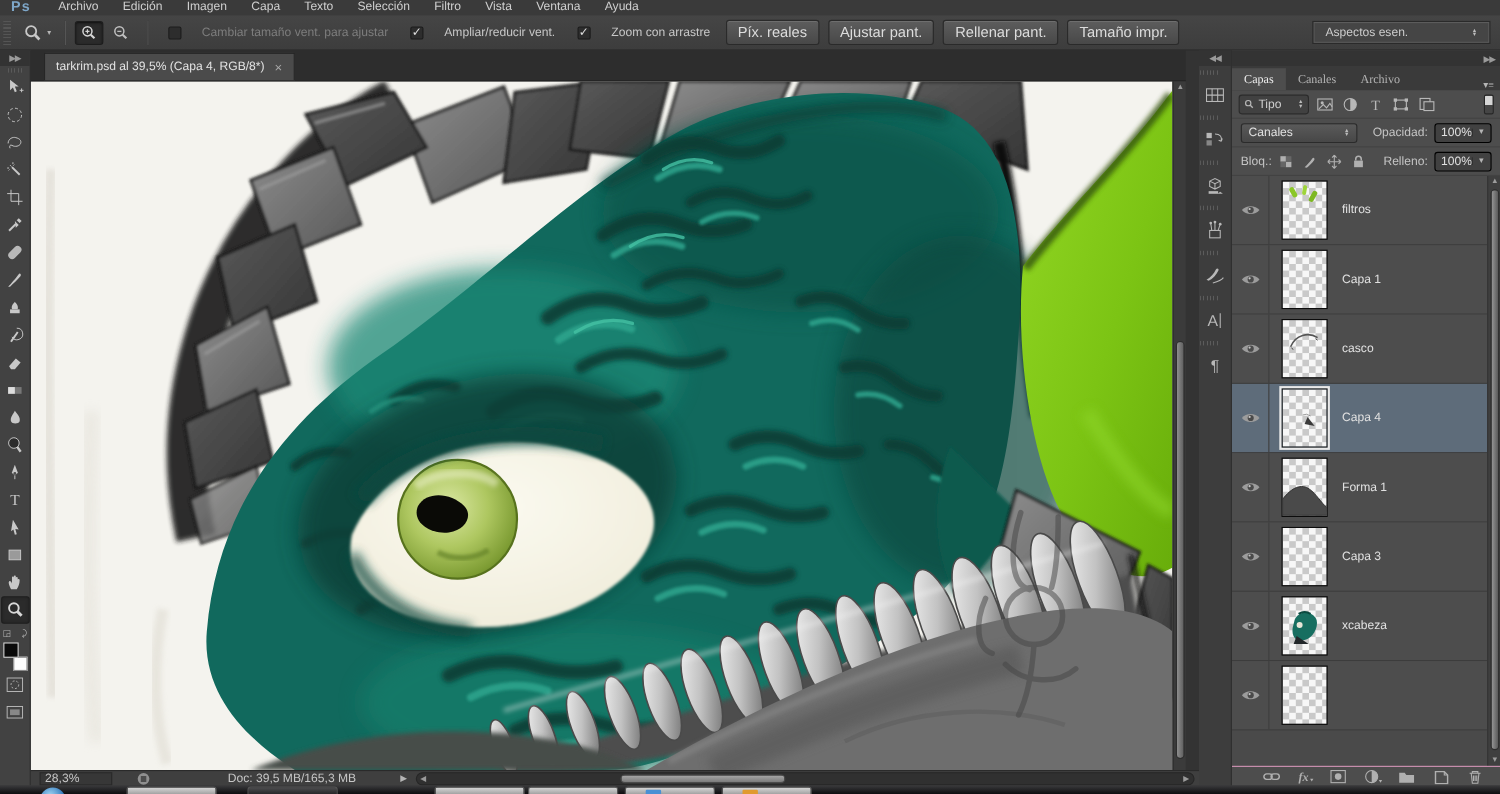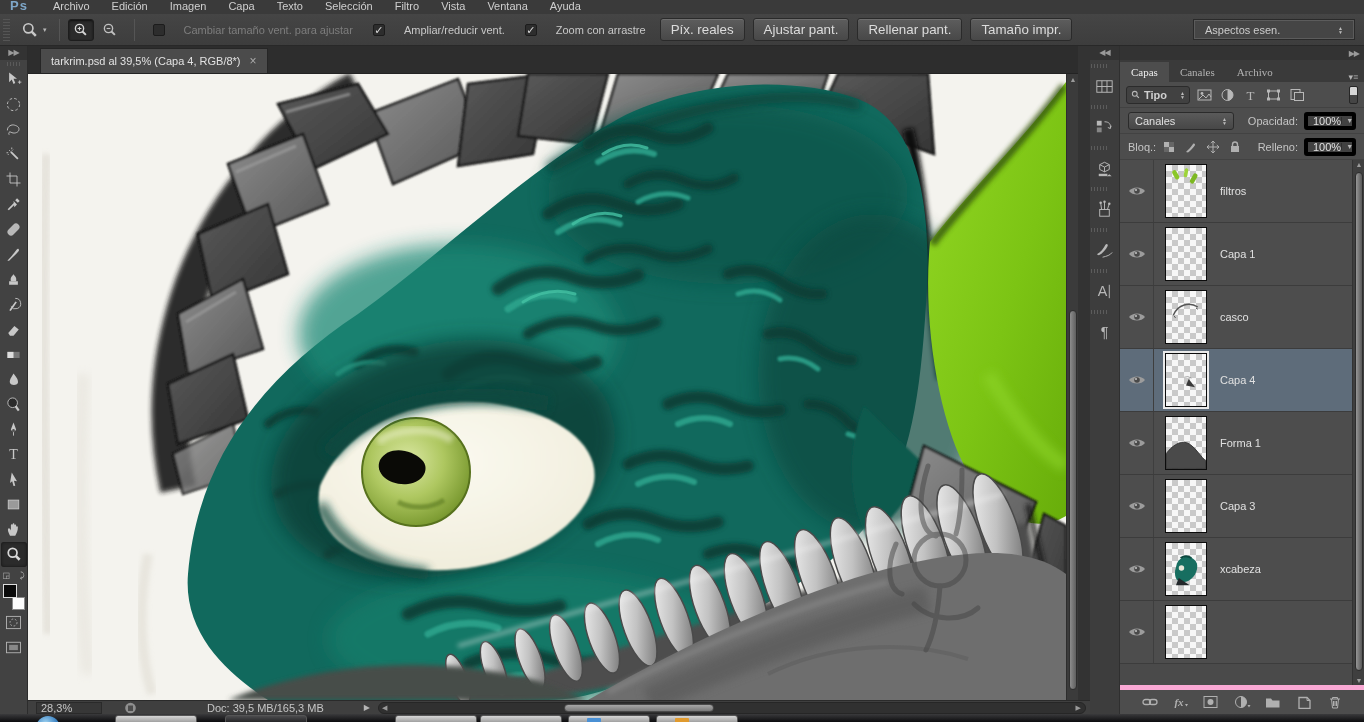--- a/index.html
+++ b/index.html
@@ -92,50 +92,50 @@
   .layers-panel { position:absolute; left:1120px; top:46px; width:244px; height:668px; background:#4d4d4d;
     display:flex; flex-direction:column; }
   .panel-head { height:14px; background:#333; display:flex; justify-content:flex-end; align-items:center;
     color:#9a9a9a; font-size:8px; padding-right:5px; letter-spacing:-1px; }
   .panel-tabs { height:22px; background:#3a3a3a; display:flex; align-items:flex-end;font-family:Liberation Serif, serif; }
   .panel-tab { padding:4px 11px 4px; color:#b2b2b2; }
   .panel-tab.active { background:#4d4d4d; color:#ededed; }
   .panel-menu { margin-left:auto; margin-right:6px; color:#b5b5b5; font-size:9px; }
   .filter-row { height:26px; display:flex; align-items:center; padding:0 6px; gap:7px; border-bottom:1px solid #424242;}
   .type-combo { width:64px; height:18px; background:#414141; border:1px solid #2b2b2b; border-radius:3px;
-    display:flex; align-items:center; gap:4px; padding:0 4px; color:#cfcfcf;font-weight:bold; }
+    display:flex; align-items:center; gap:4px; padding:0 4px; color:#cfcfcf; }
   .f-icon svg { width:16px; height:14px; display:block; }
   .filter-toggle { margin-left:auto; width:9px; height:18px; border:1px solid #262626; border-radius:2px;
     background:linear-gradient(#d6d6d6 0 50%, #454545 50% 100%); }
   .blend-row, .lock-row { height:26px; display:flex; align-items:center; padding:0 8px; gap:6px; border-bottom:1px solid #424242; }
   .blend-select { width:116px; height:18px; background:linear-gradient(#5a5a5a,#474747); border:1px solid #2b2b2b;
     border-radius:3px; display:flex; align-items:center; padding:0 6px; color:#e0e0e0; }
   .small-label { color:#c4c4c4; }
-  .value-box { width:52px; height:18px; background:#414141; border:4px solid #000000; border-radius:3px;
+  .value-box { width:52px; height:18px; background:#414141; border:1px solid #000000; border-radius:3px;
     display:flex; align-items:center; padding:0 5px; color:#e0e0e0; }
   .value-box .dd { margin-left:auto; font-size:7px; color:#b5b5b5; border-left:1px solid #2f2f2f; padding-left:4px; }
   .lock-icons { display:flex; gap:8px; align-items:center; }
   .lock-icons svg { width:14px; height:14px; display:block; }
 
   .layer-list { flex:1; overflow:hidden; position:relative; background:#4a4a4a; }
   .layer-rows { position:absolute; left:0; top:0; right:12px; }
   .layer-row { height:63px; display:flex; align-items:center; background:#4d4d4d; border-bottom:1px solid #3c3c3c; }
   .layer-row.selected { background:#5e6c7a;text-align:center; }
   .eye-cell { width:34px; align-self:stretch; border-right:1px solid #3e3e3e; display:flex; align-items:center; justify-content:center; }
   .thumb { width:42px; height:54px; margin-left:11px; border:1px solid #0c0c0c; position:relative;
     background:repeating-conic-gradient(#c9c9c9 0% 25%, #f7f7f7 0% 50%); background-size:12px 12px; }
   .layer-row.selected .thumb { outline:2px solid #e9e9e9; }
   .thumb svg { position:absolute; inset:0; width:100%; height:100%; }
   .layer-name { margin-left:13px; color:#e0e0e0; }
   .list-scroll { position:absolute; right:0; top:0; bottom:0; width:12px; background:#3f3f3f; border-left:1px solid #333; }
   .list-scroll .arr { position:absolute; left:0; width:12px; text-align:center; font-size:7px; color:#9c9c9c; }
   .list-thumb { position:absolute; left:2px; top:12px; bottom:14px; width:8px; border-radius:4px;
     background:linear-gradient(90deg,#969696,#585858); border:1px solid #2d2d2d; }
-  .panel-bottom { height:29px; background:#4d4d4d; border-top:5px solid #f9a8d4;
-    display:flex; align-items:center; justify-content:center; gap:13px; padding:0 14px; }
+  .panel-bottom { height:18px; background:#4d4d4d; border-top:1px solid #f9a8d4;
+    display:flex; align-items:center; justify-content:flex-end; gap:13px; padding:0 14px; }
   .pb-icon svg { width:18px; height:14px; display:block; }
 
   
   .taskbar { position:absolute; left:0; top:714px; width:1364px; height:8px;
     background:linear-gradient(#3a3a3c,#0c0c0e); overflow:hidden; }
   .start-orb { position:absolute; left:36px; top:2px; width:24px; height:24px; border-radius:50%;
     background:radial-gradient(circle at 40% 30%, #9fd4f2, #2a72b8 60%, #123c6e); }
   .tb-btn { position:absolute; top:1px; height:10px; width:82px; border-radius:3px 3px 0 0;
     background:linear-gradient(#d6d6d6,#8f8f8f); border:1px solid #555; }
   .tb-btn.dark { background:linear-gradient(#4c4c4e,#19191b); }

